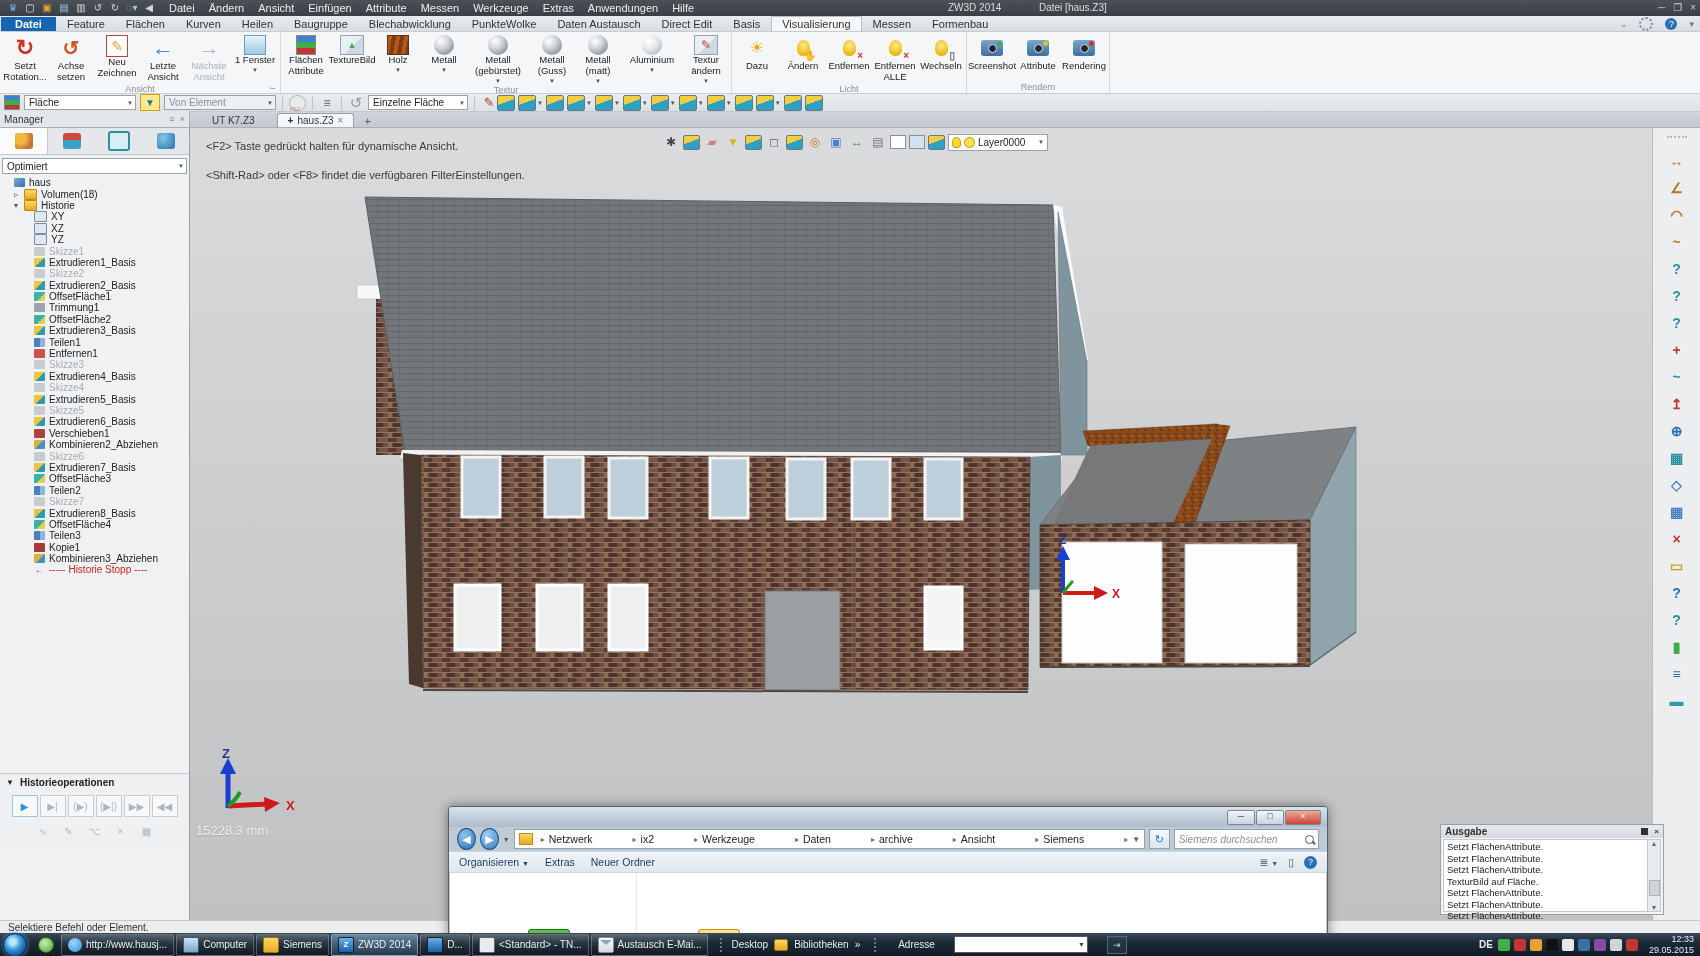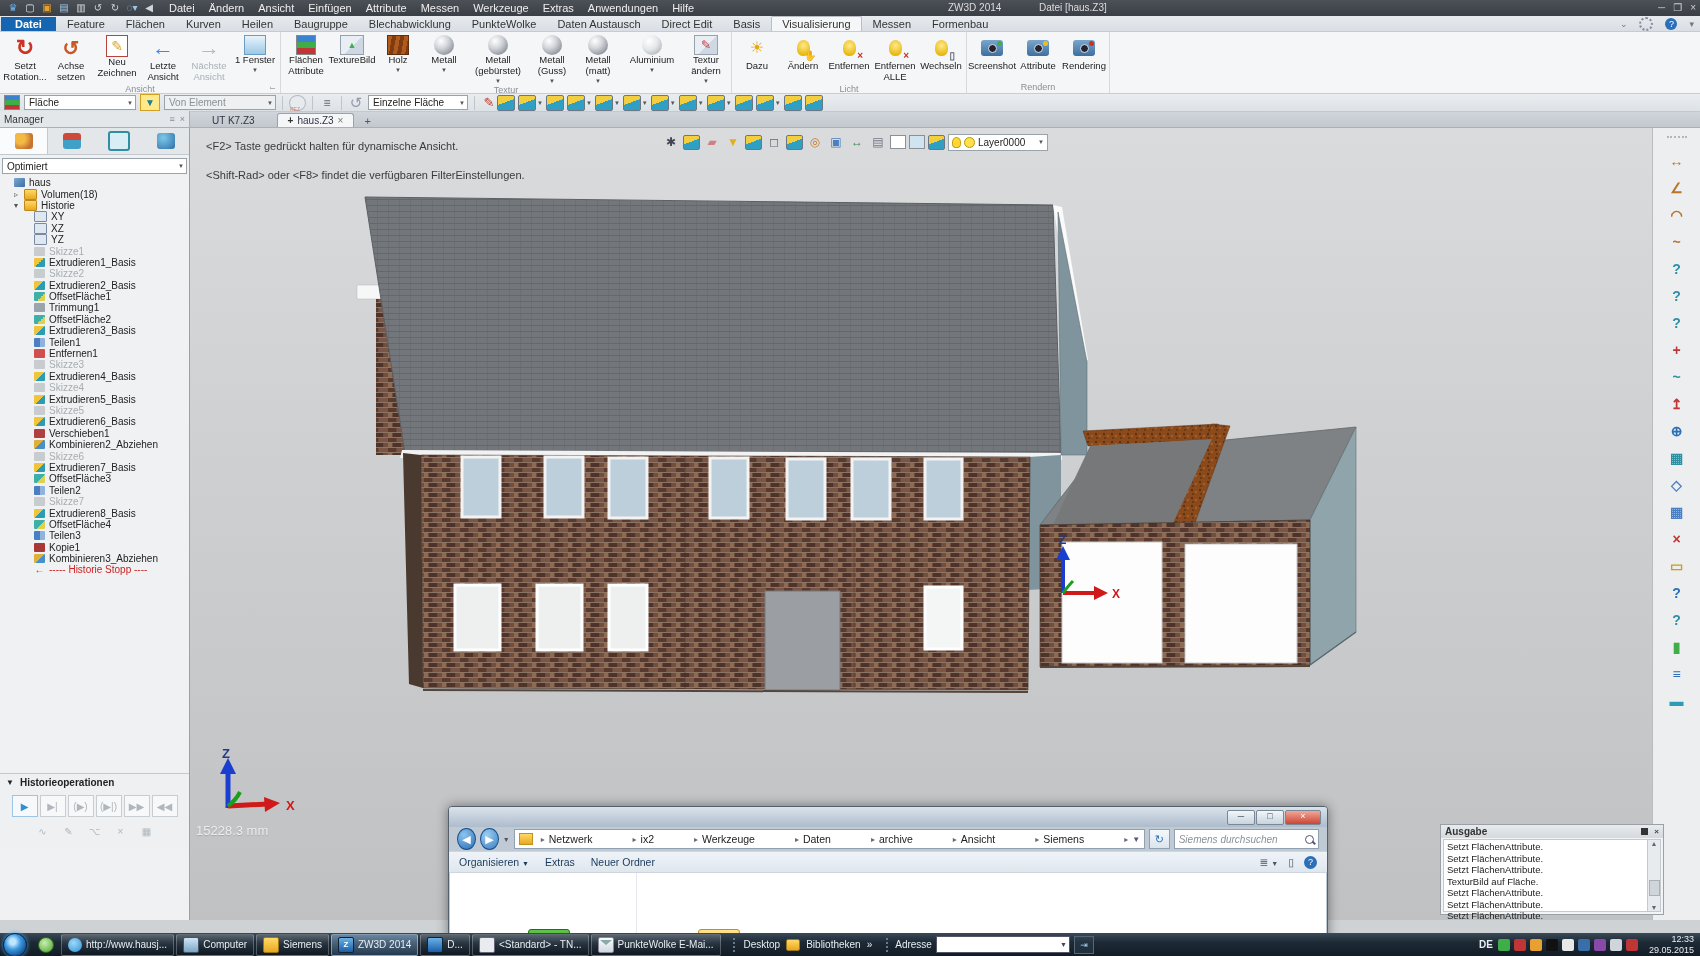--- a/index.html
+++ b/index.html
@@ -168,21 +168,21 @@
   .tbic{width:14px;height:14px;flex:none;border-radius:2px;}
   .ie-icon{border-radius:50%;background:radial-gradient(circle at 40% 35%,#9fd8f8,#2a8fd8);color:#fff;font-size:11px;text-align:center;line-height:14px;font-style:italic;font-weight:bold;}
   .computer-icon{background:linear-gradient(180deg,#cfe4f4,#7aa6c8);border:1px solid #456;}
   .tfolder-icon{background:linear-gradient(180deg,#ffd966,#e8a820);border:1px solid #a07818;}
   .zw3d-icon{background:linear-gradient(180deg,#6ab0e8,#1a5fa8);border:1px solid #123;color:#fff;font-size:8px;text-align:center;line-height:14px;font-weight:bold;}
   .remote-icon{background:#e8ecef;border-top:4px solid #3fae49;border:1px solid #667;}
   .mail-icon{background:linear-gradient(180deg,#fdfdfd,#cfd8e0);border:1px solid #889;position:relative;}
   .mail-icon::after{content:"";position:absolute;left:1px;top:2px;border:5px solid transparent;border-top:5px solid #8aa;border-width:5px 6px 0;}
   .deskstrip{display:flex;align-items:center;gap:6px;margin-left:10px;font-size:10px;}
   .deskstrip .grip{width:3px;height:14px;border-left:2px dotted #6a7a88;}
-  .addr{display:flex;align-items:center;gap:4px;margin-left:14px;font-size:10px;}
+  .addr{display:flex;align-items:center;gap:19px;margin-left:14px;font-size:10px;}
   .addr .ainput{width:130px;height:15px;background:#fff;border:1px solid #556;display:flex;align-items:center;justify-content:flex-end;color:#445;font-size:7px;padding-right:2px;}
   .addr .go{width:18px;height:16px;background:linear-gradient(180deg,#40506050,#20303d);border:1px solid #567;display:flex;align-items:center;justify-content:center;color:#9fd0f0;font-size:9px;}
   .tray{margin-left:auto;display:flex;align-items:center;gap:5px;padding-right:6px;}
   .tray .lang{font-size:10px;font-weight:bold;}
   .tico{width:12px;height:12px;border-radius:2px;}
   .clock{text-align:right;font-size:9px;line-height:1.15;padding-left:6px;}
   
   .g{color:#8a9096;} 
 </style>
 </head>
@@ -905,20 +905,23 @@
         <span class="rti" style="color: rgb(192, 53, 53);">×</span>
         <span class="rti" style="color: rgb(200, 160, 32);">▭</span>
         <span class="rti" style="color: rgb(42, 111, 184);">?</span>
         <span class="rti" style="color: rgb(46, 143, 163);">?</span>
         <span class="rti" style="color: rgb(63, 174, 73);">▮</span>
         <span class="rti" style="color: rgb(42, 111, 184);">≡</span>
         <span class="rti" style="color: rgb(46, 155, 181);">▬</span>
       </div>
   </div>
 
+  <div class="statusbar">
+    <span>Selektiere Befehl oder Element.</span>
+  </div>
 
   <div class="output">
     <div class="ohead">
       <span>Ausgabe</span>
       <span class="oic">
           <span style="width:7px;height:7px;background:#333;display:inline-block;"></span>
           <span>×</span>
         </span>
     </div>
     <div class="obody">
@@ -1041,21 +1044,21 @@
           <span>D...</span>
         </div>
 
         <div class="tbtn">
           <span class="tbic remote-icon"></span>
           <span>&lt;Standard&gt; - TN...</span>
         </div>
 
         <div class="tbtn">
           <span class="tbic mail-icon"></span>
-          <span>PunkteWolke E-Mai...</span>
+          <span>Austausch E-Mai...</span>
         </div>
       </div>
     <div class="deskstrip">
       <span class="grip"></span>
       <span>Desktop</span>
       <span class="tbic tfolder-icon" style="width:12px;height:10px;"></span>
       <span>Bibliotheken</span>
       <span>»</span>
     </div>
     <div class="addr">

